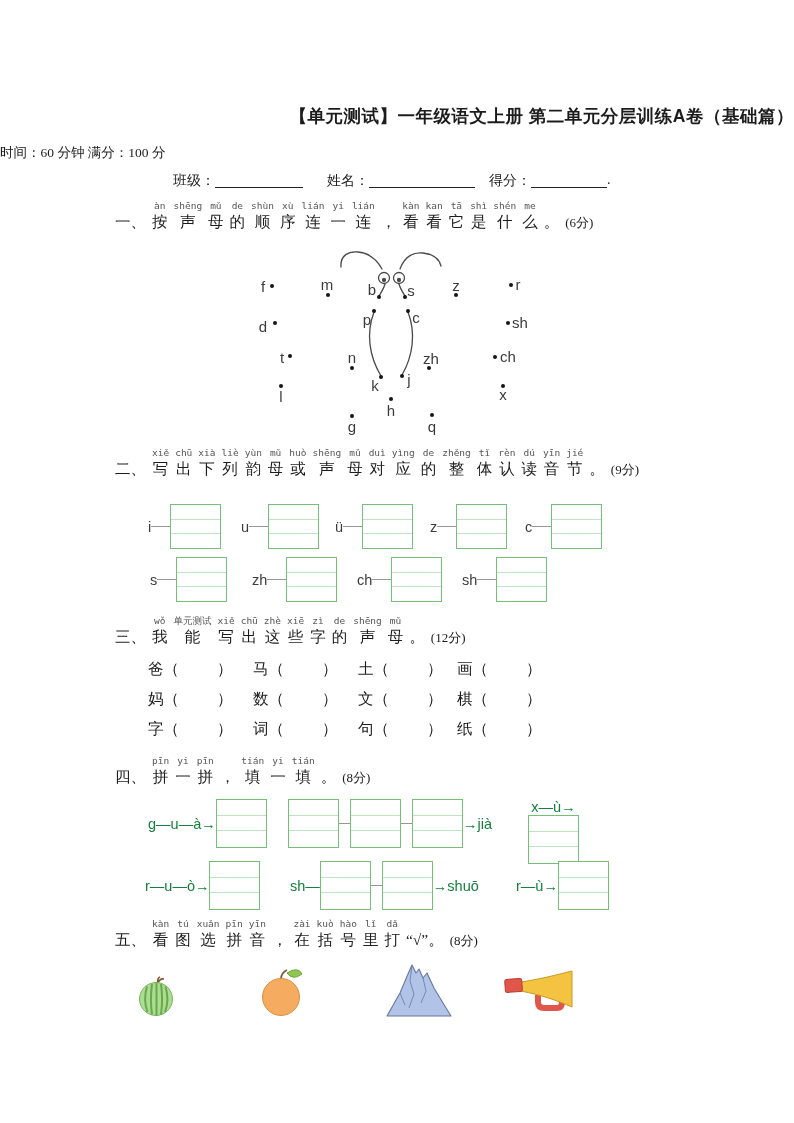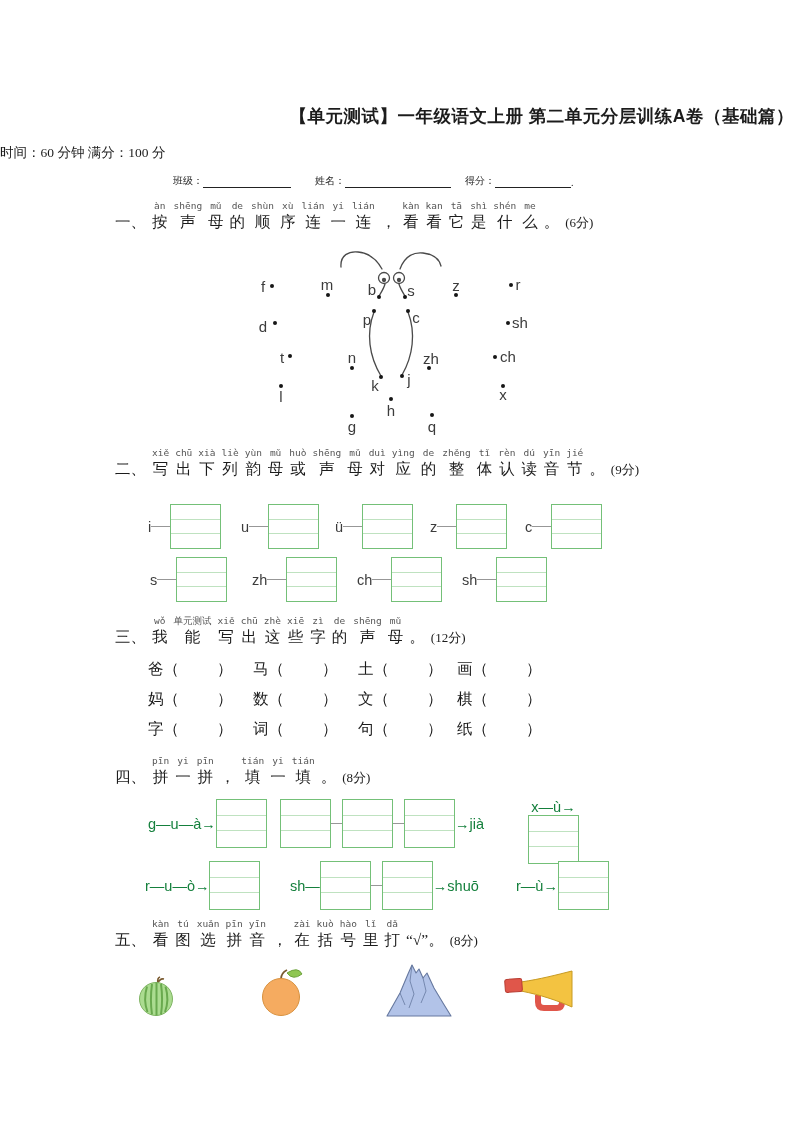--- a/index.html
+++ b/index.html
@@ -2,21 +2,21 @@
 <html><head>
 <meta charset="utf-8">
 <style>
   html,body { margin:0; padding:0; background:#fff; }
   .page { position:relative; width:794px; height:1123px; background:#ffffff; overflow:hidden;
           font-family:"Liberation Serif", serif; color:#1c1c1c; }
 
   .title { position:absolute; top:104px; left:0; width:100%; text-align:right;
            font-family:"Liberation Sans", sans-serif; font-weight:bold; font-size:17.5px; letter-spacing:.5px; }
   .timeline { position:absolute; top:144px; left:0; width:100%; text-align:left; font-size:13.5px; }
-  .infoline { position:absolute; top:172px; left:173px; font-size:10px; display:flex; align-items:flex-end; white-space:nowrap; }
+  .infoline { position:absolute; top:172px; left:173px; font-size:14px; display:flex; white-space:nowrap; }
   .uline { display:inline-block; border-bottom:1.2px solid #222; height:15px; }
 
   .heading { position:absolute; left:115px; display:flex; align-items:flex-end; gap:6px; white-space:nowrap; }
   .hno { font-size:15.5px; line-height:20px; }
   .rw { display:inline-flex; flex-direction:column; align-items:center; }
   .rw .py { font-family:"DejaVu Sans Mono", monospace; font-size:9.5px; line-height:12px; height:12px; color:#555; }
   .rw .zi { font-size:15.5px; line-height:20px; }
   .score { font-size:13px; line-height:19px; }
 
   
@@ -507,21 +507,21 @@
       </div>
     </div>
   <div id="q4-area">
       <div class="pitem" style="left: 148px; top: 799px;">
         <span class="q4lbl">g—u—à→</span>
         <div class="pbox tall">
           <i style="top: 32%;"></i>
           <i style="top: 64%;"></i>
         </div>
       </div>
-      <div class="pitem" style="left: 280px; top: 799px;">
+      <div class="pitem" style="left: 288px; top: 799px;">
         <div class="pbox tall">
           <i style="top: 32%;"></i>
           <i style="top: 64%;"></i>
         </div>
         <span class="chainline"></span>
         <div class="pbox tall">
           <i style="top: 32%;"></i>
           <i style="top: 64%;"></i>
         </div>
         <span class="chainline"></span>

